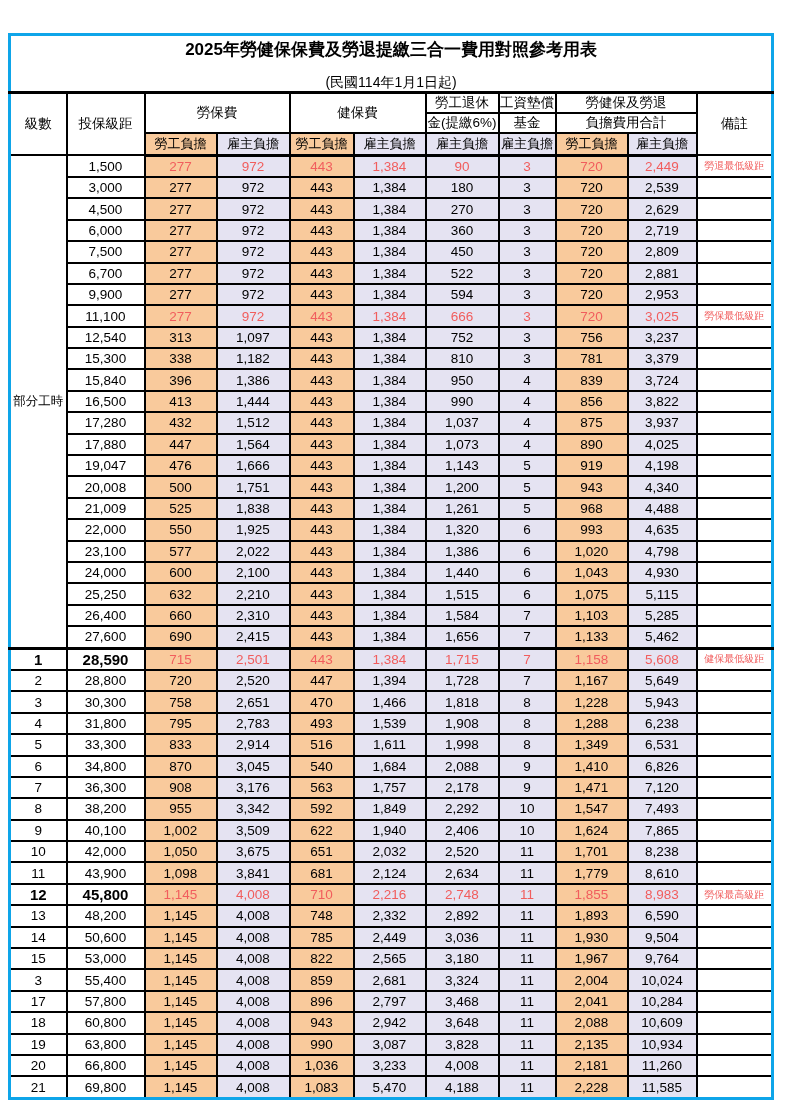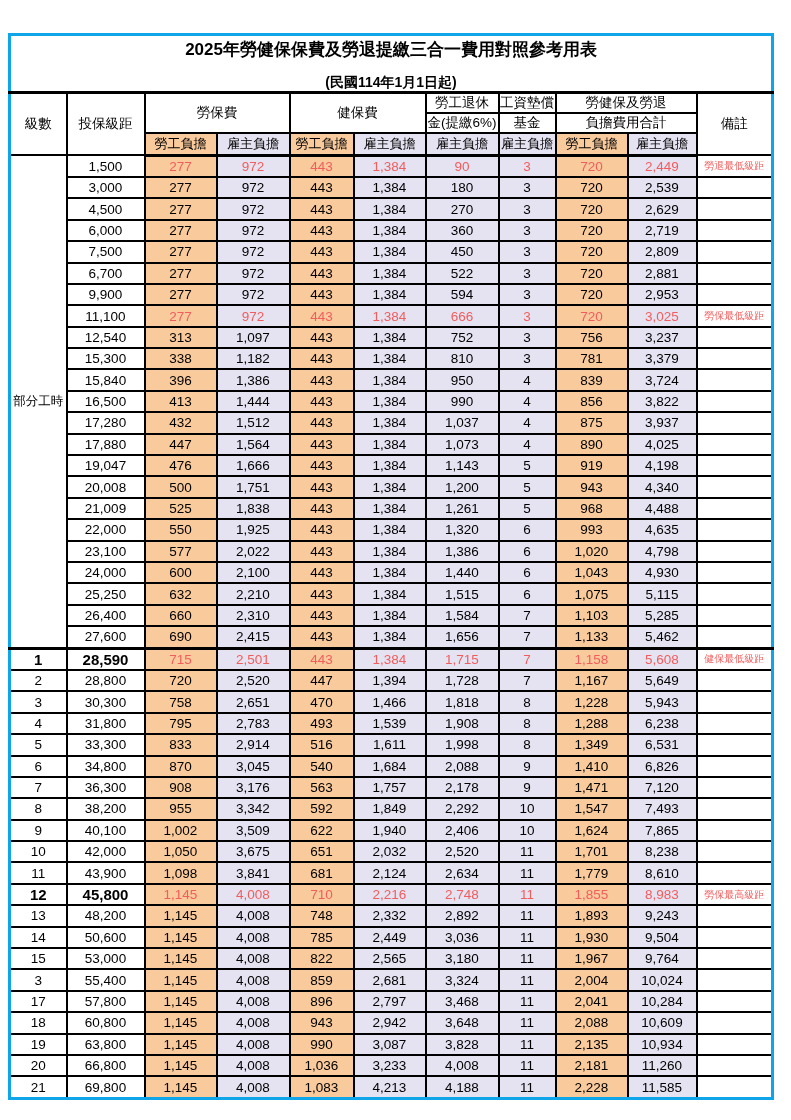--- a/index.html
+++ b/index.html
@@ -4,21 +4,21 @@
 <style>
   html,body{margin:0;padding:0;background:#ffffff;}
   .sheet{position:relative;width:791px;height:1120px;background:#fff;
          font-family:"Liberation Sans","DejaVu Sans",sans-serif;}
   table.main{position:absolute;left:8px;top:33px;width:763px;
              border-collapse:collapse;table-layout:fixed;border:3px solid #0ea5e9;}
   td{border:2px solid #000;padding:0;text-align:center;vertical-align:middle;
      white-space:nowrap;overflow:hidden;color:#000;}
   .title-cell{height:52px;border-bottom:3px solid #000;}
   .title{font-size:17px;font-weight:bold;line-height:1.6;}
-  .subtitle{font-size:14px;font-weight:bold;line-height:1.1;margin-top:12px;}
+  .subtitle{font-size:14px;font-weight:normal;line-height:1.1;margin-top:12px;}
   tr.h1 td{height:17px;font-size:13.5px;font-weight:400;}
   tr.h2 td{height:17px;font-size:13.5px;}
   tr.h3 td{height:20px;font-size:13px;border-bottom:3px solid #000;}
   .emp{background:#F9CA9C;}
   .er{background:#E5E3F2;}
   tbody td{height:19.4px;font-size:13.5px;}
   .pt-cell{font-size:12.5px;}
   .lv{font-size:13.5px;}
   .br{font-size:13.5px;}
   .rm{font-size:10px;color:#F15D5D;margin-top:16px;}
@@ -514,21 +514,21 @@
         <tr>
           <td class="lv">13</td>
           <td class="br">48,200</td>
           <td class="val emp">1,145</td>
           <td class="val er">4,008</td>
           <td class="val emp">748</td>
           <td class="val er">2,332</td>
           <td class="val er">2,892</td>
           <td class="val er">11</td>
           <td class="val emp">1,893</td>
-          <td class="val er">9,243</td>
+          <td class="val er">6,590</td>
           <td class="rm"></td>
         </tr>
         <tr>
           <td class="lv">14</td>
           <td class="br">50,600</td>
           <td class="val emp">1,145</td>
           <td class="val er">4,008</td>
           <td class="val emp">785</td>
           <td class="val er">2,449</td>
           <td class="val er">3,036</td>
@@ -614,21 +614,21 @@
           <td class="val emp">2,181</td>
           <td class="val er">11,260</td>
           <td class="rm"></td>
         </tr>
         <tr>
           <td class="lv">21</td>
           <td class="br">69,800</td>
           <td class="val emp">1,145</td>
           <td class="val er">4,008</td>
           <td class="val emp">1,083</td>
-          <td class="val er">4,213</td>
+          <td class="val er">5,470</td>
           <td class="val er">4,188</td>
           <td class="val er">11</td>
           <td class="val emp">2,228</td>
           <td class="val er">11,585</td>
           <td class="rm"></td>
         </tr>
       </tbody>
   </table>
 </div>
 

